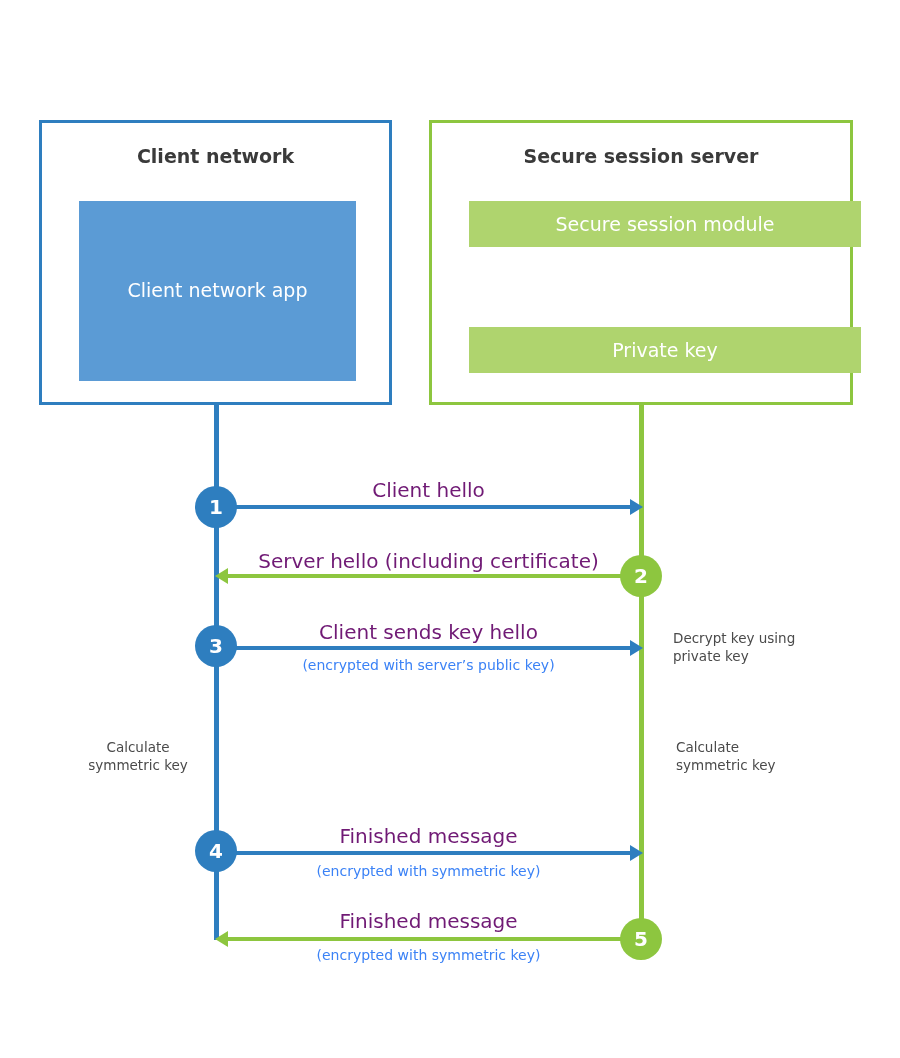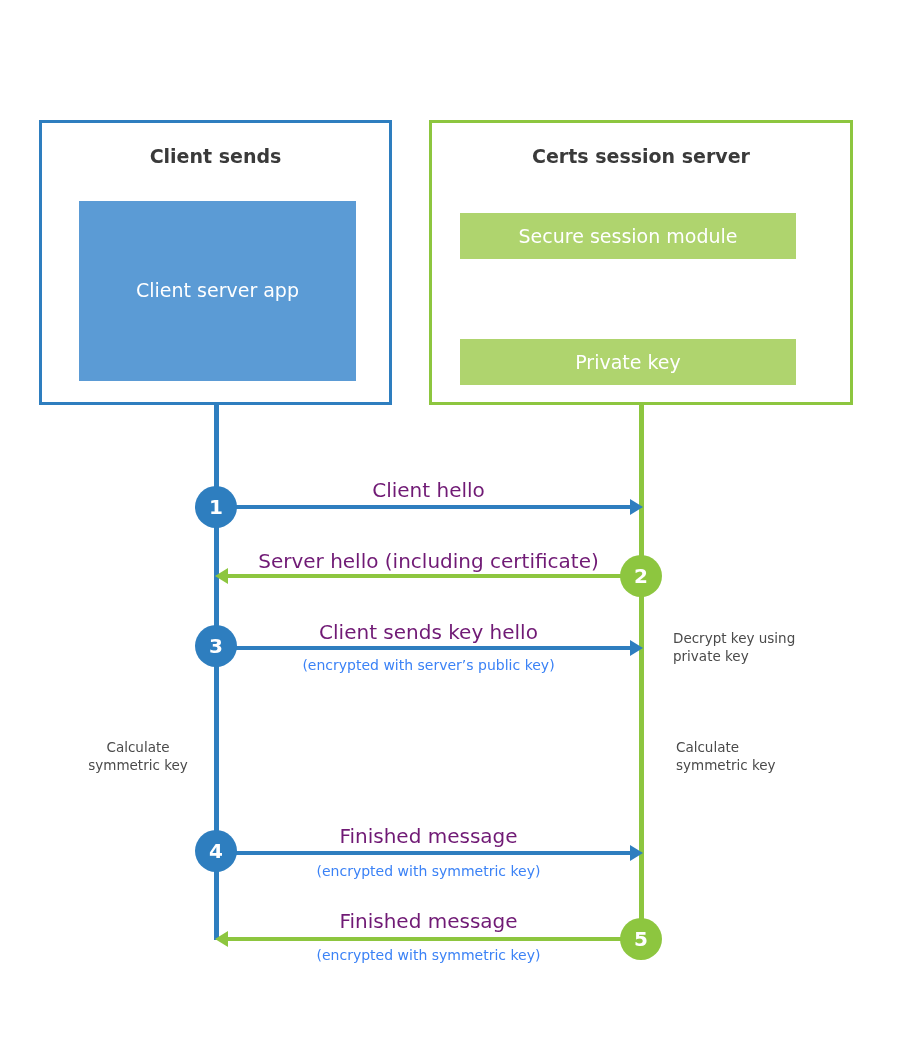--- a/index.html
+++ b/index.html
@@ -79,31 +79,30 @@
     justify-content: center;
     text-align: center;
     line-height: 1.35;
     padding: 0 10px;
     box-sizing: border-box;
   }
 
   
   .server-module {
     position: absolute;
-    left: 28px;
-    width: 336px;
+    left: 37px;
+    width: 392px;
     height: 46px;
     background: #AFD46E;
     color: #ffffff;
     font-size: 19px;
     display: flex;
     align-items: center;
     justify-content: center;
     text-align: center;
-    margin-top: 12px;
   }
   #module-0 { top: 78px; }
   #module-1 { top: 141px; }
   #module-2 { top: 204px; }
 
   
   .lifeline {
     position: absolute;
     width: 5px;
   }
@@ -180,26 +179,26 @@
   .note-center { text-align: center; }
   .note-left { text-align: left; }
 </style>
 </head>
 <body>
 
 <div id="diagram">
 
 
   <div class="actor-box" id="client-box">
-    <div class="actor-title">Client sends</div>
-    <div id="client-app">Client server app</div>
+    <div class="actor-title">Client network</div>
+    <div id="client-app">Client network app</div>
   </div>
 
   <div class="actor-box" id="server-box">
-    <div class="actor-title">Certs session server</div>
+    <div class="actor-title">Secure session server</div>
     <div class="server-module" id="module-0">Secure session module</div>
     <div class="server-module" id="module-2">Private key</div>
   </div>
 
   <div class="lifeline" id="client-lifeline"></div>
   <div class="lifeline" id="server-lifeline"></div>
 
   <div class="msg-label" style="left:216px; top:478px; width:425px;">Client hello</div>
   <div class="arrow-line arrow-blue" style="left:216px; top:505px; width:414px;"></div>
   <div class="arrow-head head-right-blue" style="left:630px; top:499px;"></div>

